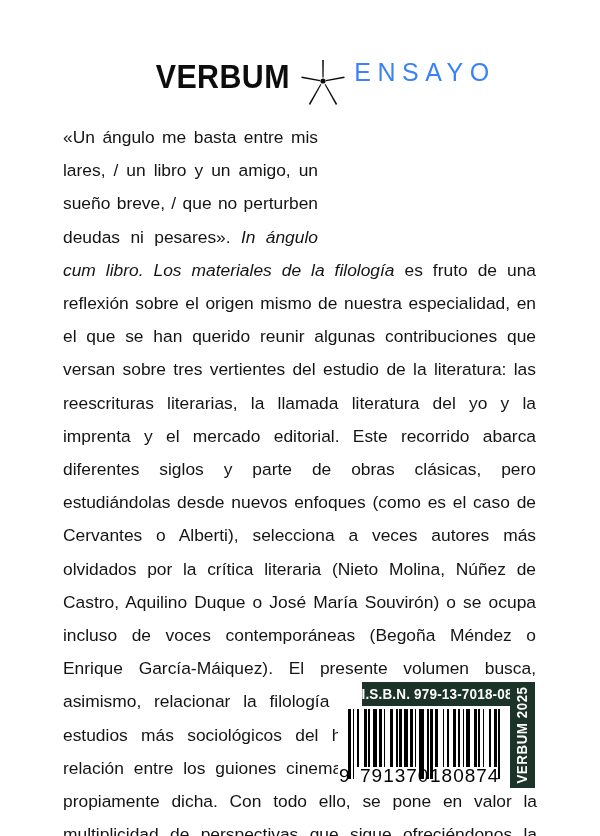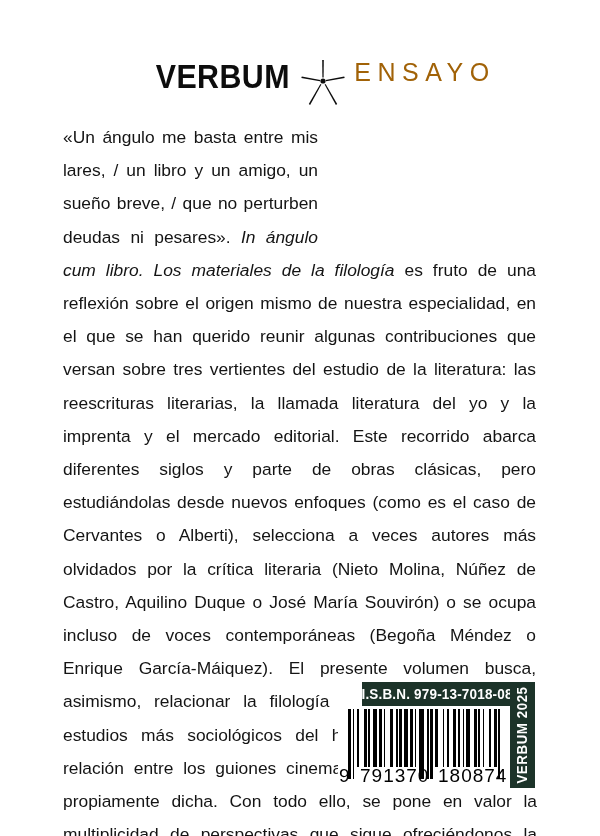--- a/index.html
+++ b/index.html
@@ -42,21 +42,21 @@
     height: 46px;
     margin: 0 7px 0 11px;
     display: block;
     flex: 0 0 auto;
   }
   .logo-ensayo {
     font-family: "Liberation Sans", sans-serif;
     font-weight: 400;
     font-size: 25px;
     letter-spacing: 6.5px;
-    color: #a16207;
+    color: #3b82f6;
     line-height: 1;
     padding-left: 2px;
   }
 
   
   .blurb {
     position: absolute;
     left: 63px;
     top: 121px;
     width: 474px;
@@ -169,21 +169,21 @@
     left: 1px;
     top: 0;
   }
   .ean-digits .d-left {
     position: absolute;
     left: 22px;
     top: 0;
   }
   .ean-digits .d-right {
     position: absolute;
-    left: 100px;
+    left: 92px;
     top: 0;
   }
 </style>
 </head>
 <body>
 
 <div class="logo-row">
   <div class="logo-verbum">VERBUM</div>
   <svg class="logo-star" viewBox="0 0 44 46" aria-hidden="true">
     <g fill="#0d0d0d">

